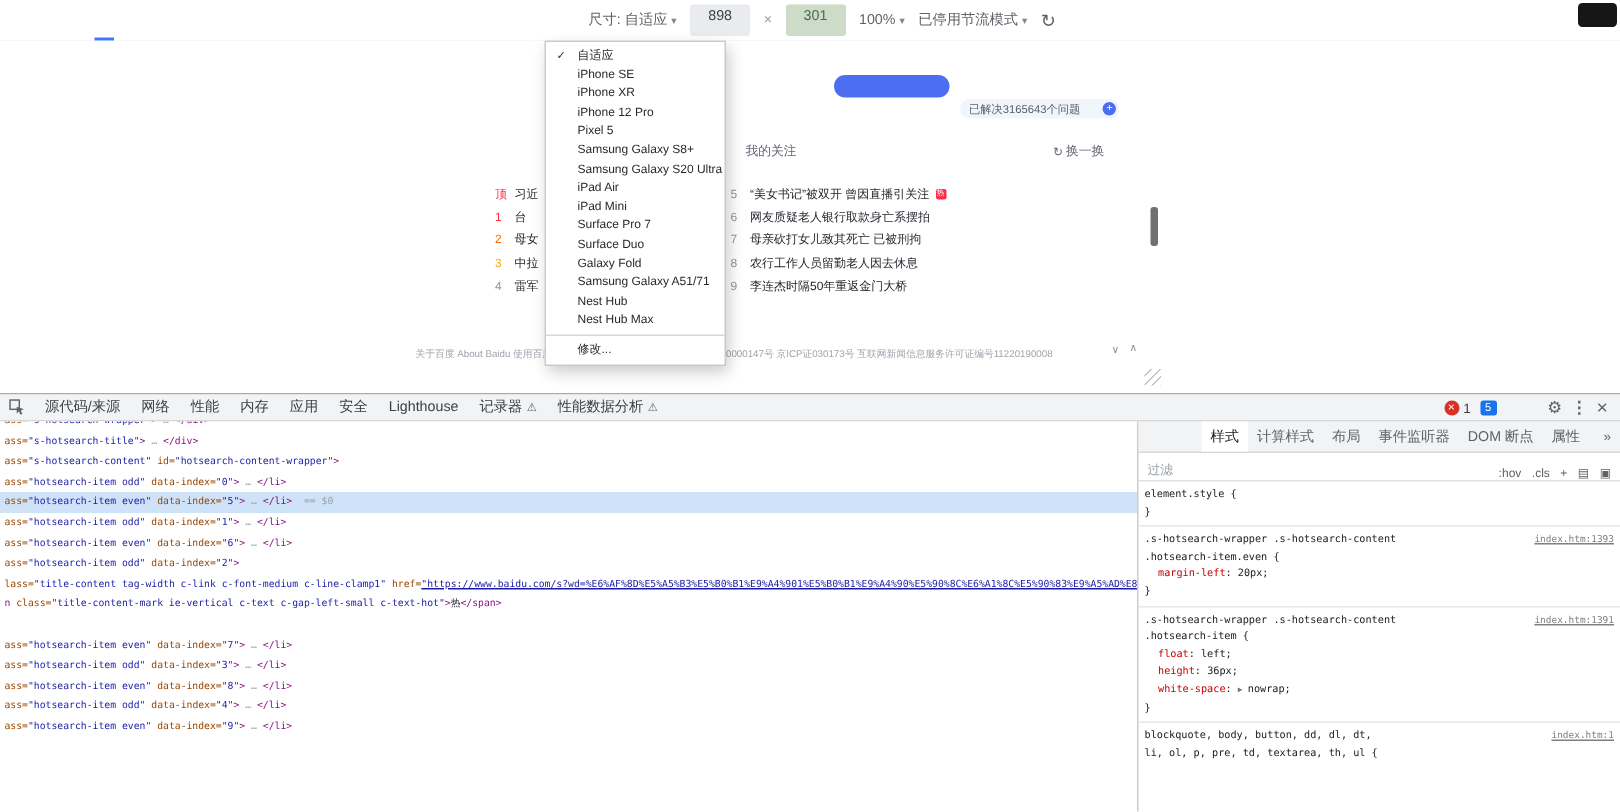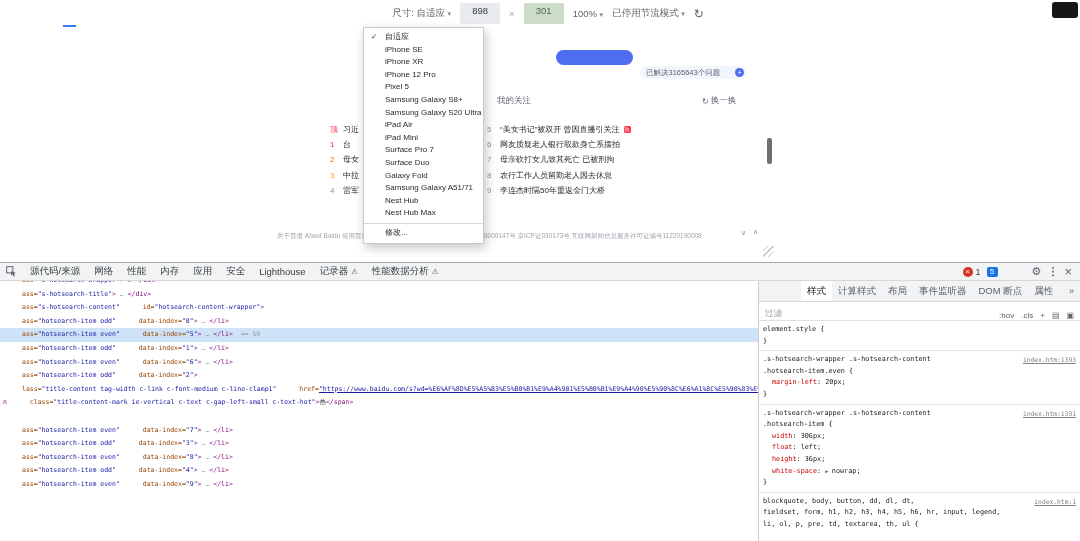--- a/index.html
+++ b/index.html
@@ -63,21 +63,21 @@
   .gear{margin-left:28px;font-size:11px;color:#5f6368;}
   .kebab{font-size:11px;color:#5f6368;font-weight:bold;}
   .close{font-size:13px;color:#5f6368;}
 
   .dt-body{display:flex;height:261px;}
   
   .elements-panel{width:758px;border-right:1px solid #ccc;overflow:hidden;background:#fff;font-family:"DejaVu Sans Mono",monospace;font-size:6.5px;}
   .code-line{min-height:13.6px;line-height:13.6px;white-space:pre;padding-left:3px;overflow:hidden;}
   .code-line:first-child{margin-top:-7px;}
   .code-line.selected{background:#cfe3f8;}
-  .sa{color:#994500;margin-left:19px;}.sv{color:#1a1aa6;}.st{color:#881280;}.sg{color:#9aa0a6;}
+  .sa{color:#994500;}.sv{color:#1a1aa6;}.st{color:#881280;}.sg{color:#9aa0a6;}
   .sk{color:#1a1aa6;text-decoration:underline;}.sx{color:#202124;}
 
   
   .styles-panel{flex:1;display:flex;flex-direction:column;overflow:hidden;}
   .sp-tabs{height:20px;background:#f1f3f4;border-bottom:1px solid #d7d7d7;display:flex;align-items:center;font-size:9.5px;color:#5f6368;padding-left:4px;flex:0 0 auto;}
   .sp-tab{padding:0 6px;height:100%;display:flex;align-items:center;}
   .sp-tab.active{color:#202124;background:#fff;}
   .sp-overflow{margin-left:auto;padding-right:6px;color:#5f6368;font-size:9px;}
   .sp-filter{height:18px;border-bottom:1px solid #e0e0e0;display:flex;align-items:flex-end;padding:0 6px;flex:0 0 auto;}
   .filter-ph{color:#9aa0a6;font-size:8.5px;flex:1;}
@@ -297,30 +297,28 @@
                 <span class="rule-link">index.htm:1393</span>
                 <div class="sel-ln">.s-hotsearch-wrapper .s-hotsearch-content</div>
                 <div class="sel-ln">.hotsearch-item.even {</div>
                 <div class="prop-ln"><span class="prop-name">margin-left</span><span class="sx">: </span><span class="prop-val">20px</span><span class="sx">;</span></div>
                 <div class="brace-ln">}</div>
               </div>
               <div class="rule">
                 <span class="rule-link">index.htm:1391</span>
                 <div class="sel-ln">.s-hotsearch-wrapper .s-hotsearch-content</div>
                 <div class="sel-ln">.hotsearch-item {</div>
-                <div class="prop-ln"><span class="prop-name">width</span><span class="sx">: </span><span class="prop-val">306px</span><span class="sx">;</span></div>
                 <div class="prop-ln"><span class="prop-name">float</span><span class="sx">: </span><span class="prop-val">left</span><span class="sx">;</span></div>
                 <div class="prop-ln"><span class="prop-name">height</span><span class="sx">: </span><span class="prop-val">36px</span><span class="sx">;</span></div>
                 <div class="prop-ln"><span class="prop-name">white-space</span><span class="sx">: </span><span class="tri">▶ </span><span class="prop-val">nowrap</span><span class="sx">;</span></div>
                 <div class="brace-ln">}</div>
               </div>
               <div class="rule">
                 <span class="rule-link">index.htm:1</span>
                 <div class="sel-ln">blockquote, body, button, dd, dl, dt,</div>
-                <div class="sel-ln">fieldset, form, h1, h2, h3, h4, h5, h6, hr, input, legend,</div>
                 <div class="sel-ln">li, ol, p, pre, td, textarea, th, ul {</div>
               </div>
             </div>
         </div>
       </div>
     </div>
   </div>
 
 </div>
 

